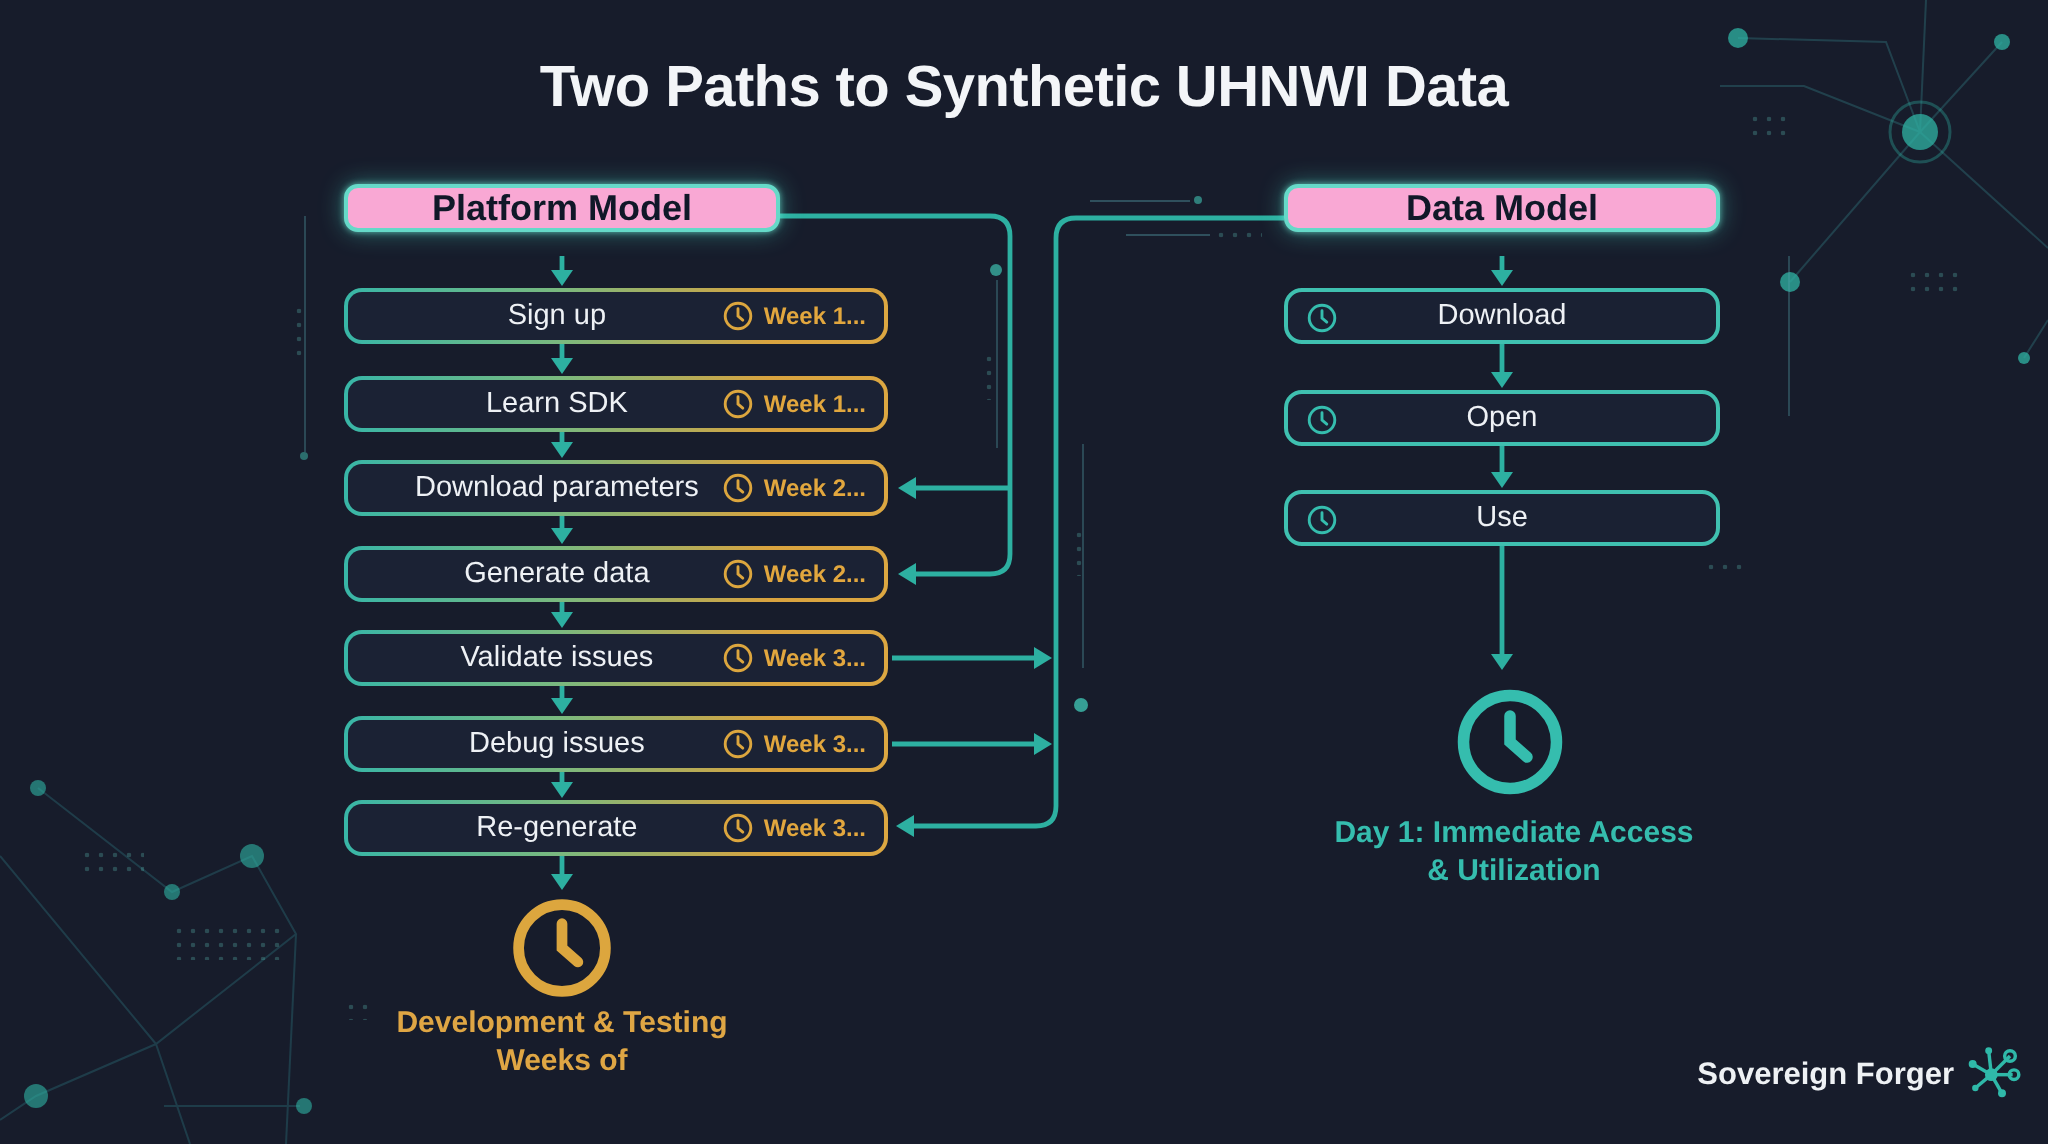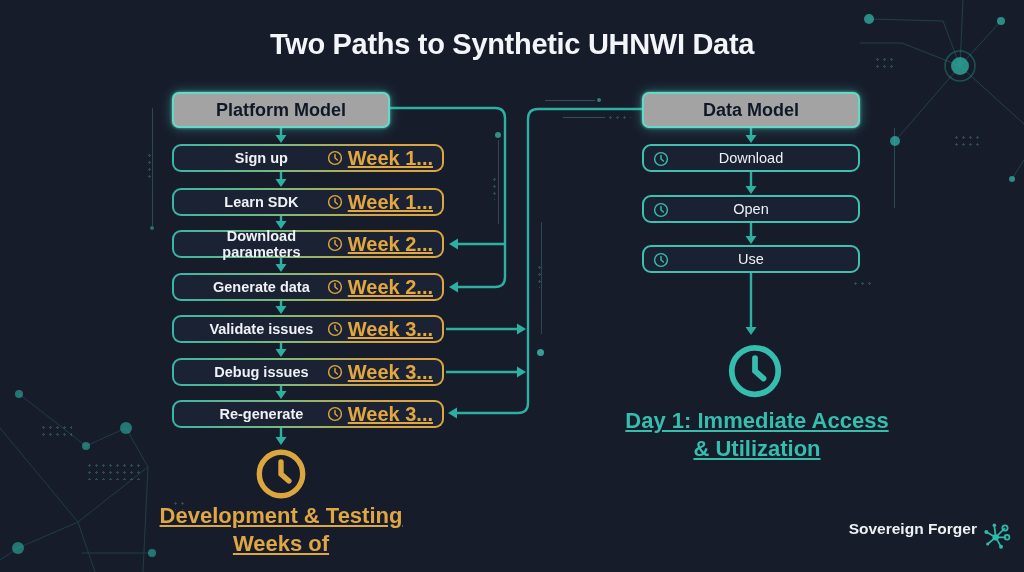--- a/index.html
+++ b/index.html
@@ -11,54 +11,54 @@
     -webkit-font-smoothing:antialiased;
   }
   .abs{position:absolute;}
   
   .title{
     position:absolute;top:28px;left:0;width:1024px;text-align:center;
     color:#f3f5f8;font-size:29px;font-weight:800;letter-spacing:-.3px;
   }
   
   .hdr{
-    position:absolute;top:92px;width:218px;height:36px;box-sizing:border-box;
-    background:#a3a3a3;border:2px solid #65d9c8;border-radius:7px;
+    position:absolute;top:92px;width:218px;height:24px;box-sizing:border-box;
+    background:#f9a8d4;border:2px solid #65d9c8;border-radius:7px;
     box-shadow:0 0 12px rgba(70,215,195,.45),0 0 3px rgba(120,235,215,.7);
     display:flex;align-items:center;justify-content:center;
     color:#101828;font-size:18px;font-weight:bold;
   }
   
   .step-l{
     position:absolute;left:172px;width:272px;height:28px;box-sizing:border-box;
     border-radius:9px;padding:2px;
     background:linear-gradient(90deg,#38b6a7 0%,#7bb97e 40%,#d9a33f 78%,#dca741 100%);
   }
   .step-l-in{
     width:100%;height:100%;box-sizing:border-box;border-radius:7px;background:#1b2234;
     display:flex;align-items:center;padding:0 9px 0 22px;
   }
-  .step-l-label{flex:1;text-align:center;color:#eef1f5;font-size:14.5px;font-weight:bold;}
-  .badge{display:flex;align-items:center;gap:5px;color:#e2a73e;font-weight:bold;font-size:20px;white-space:nowrap;text-decoration:underline;}
+  .step-l-label{flex:1;text-align:center;color:#eef1f5;font-size:14.5px;}
+  .badge{display:flex;align-items:center;gap:5px;color:#e2a73e;font-weight:bold;font-size:12px;white-space:nowrap;}
   
   .step-r{
     position:absolute;left:642px;width:218px;height:28px;box-sizing:border-box;
     border:2px solid #3fc0b0;border-radius:9px;background:#1a2133;
     display:flex;align-items:center;justify-content:center;
   }
   .step-r .clock-left{position:absolute;left:9px;top:4.5px;}
   .step-r-label{color:#eef1f5;font-size:14.5px;}
   .clock-s{display:block;}
   .amber{color:#dca63e;} .teal{color:#35bdae;}
   
-  .outcome{position:absolute;text-align:center;font-weight:bold;font-size:22px;line-height:1.28;text-decoration:underline;}
+  .outcome{position:absolute;text-align:center;font-weight:bold;font-size:15px;line-height:1.28;}
   .outcome.left{left:141px;top:502px;width:280px;color:#dfa644;}
   .outcome.right{left:607px;top:407px;width:300px;color:#35bdae;}
   
-  .footer{position:absolute;right:26px;bottom:14px;display:flex;align-items:flex-start;gap:4px;}
+  .footer{position:absolute;right:26px;bottom:14px;display:flex;align-items:center;gap:4px;}
   .footer-brand{color:#eef1f4;font-size:15.5px;font-weight:bold;padding-bottom:3px;}
   
   .dots{
     position:absolute;
     background-image:radial-gradient(circle,rgba(96,200,190,.5) 1px,transparent 1.3px);
     background-size:7px 7px;opacity:.55;
   }
   .vline{position:absolute;width:1px;background:rgba(86,165,175,.32);}
   .hline{position:absolute;height:1px;background:rgba(86,165,175,.38);}
   .dot{position:absolute;border-radius:50%;background:#3fc0b0;}

